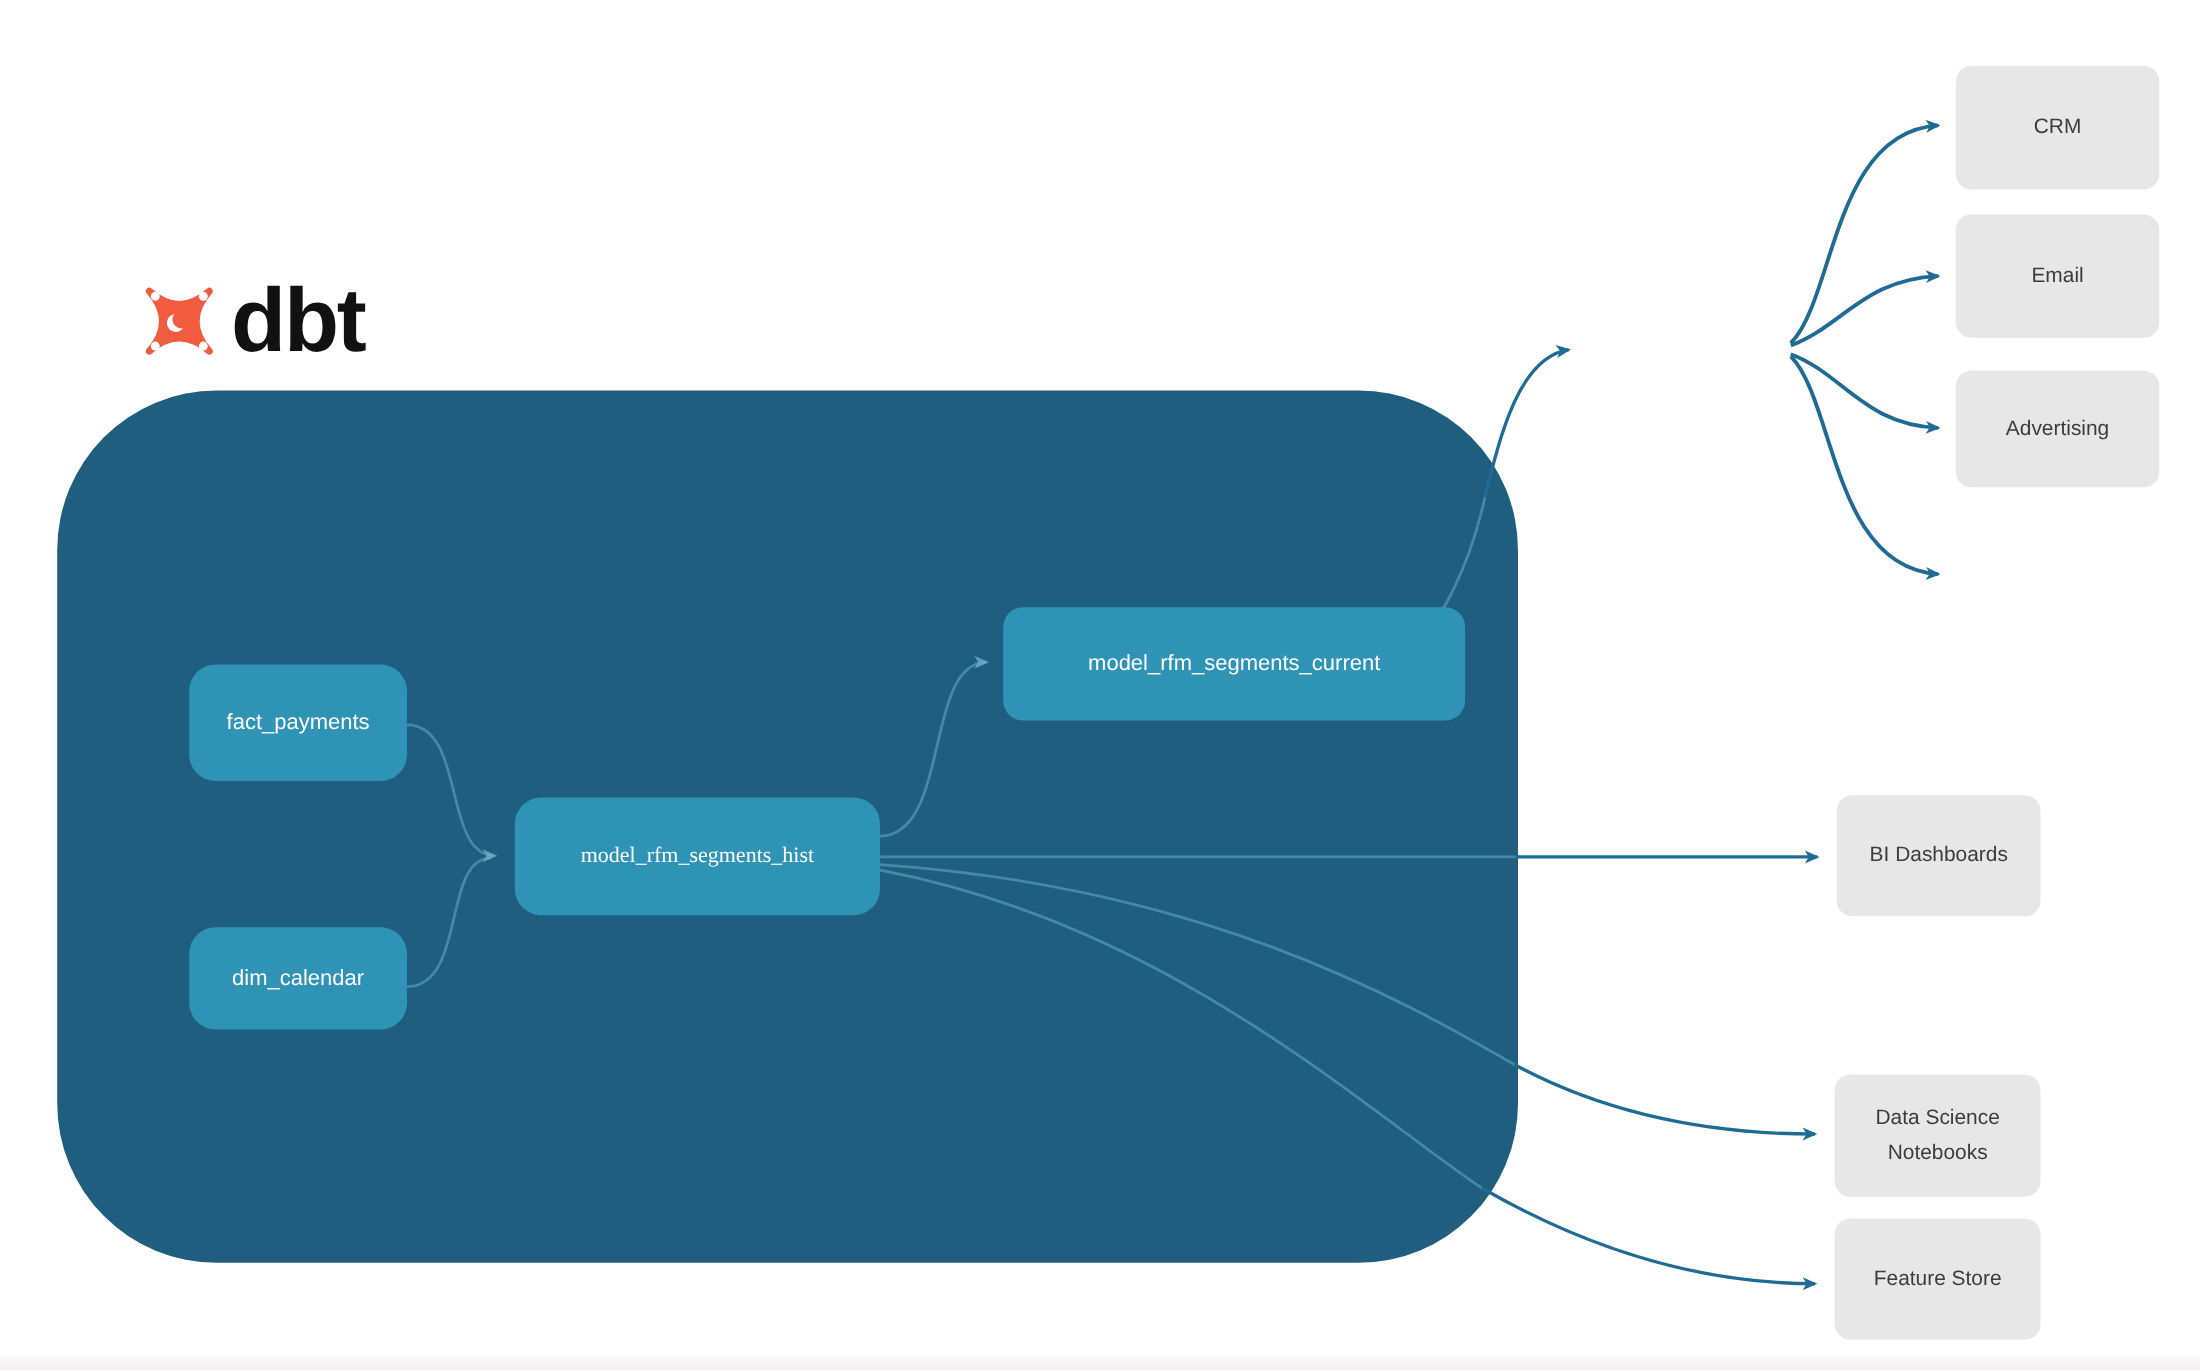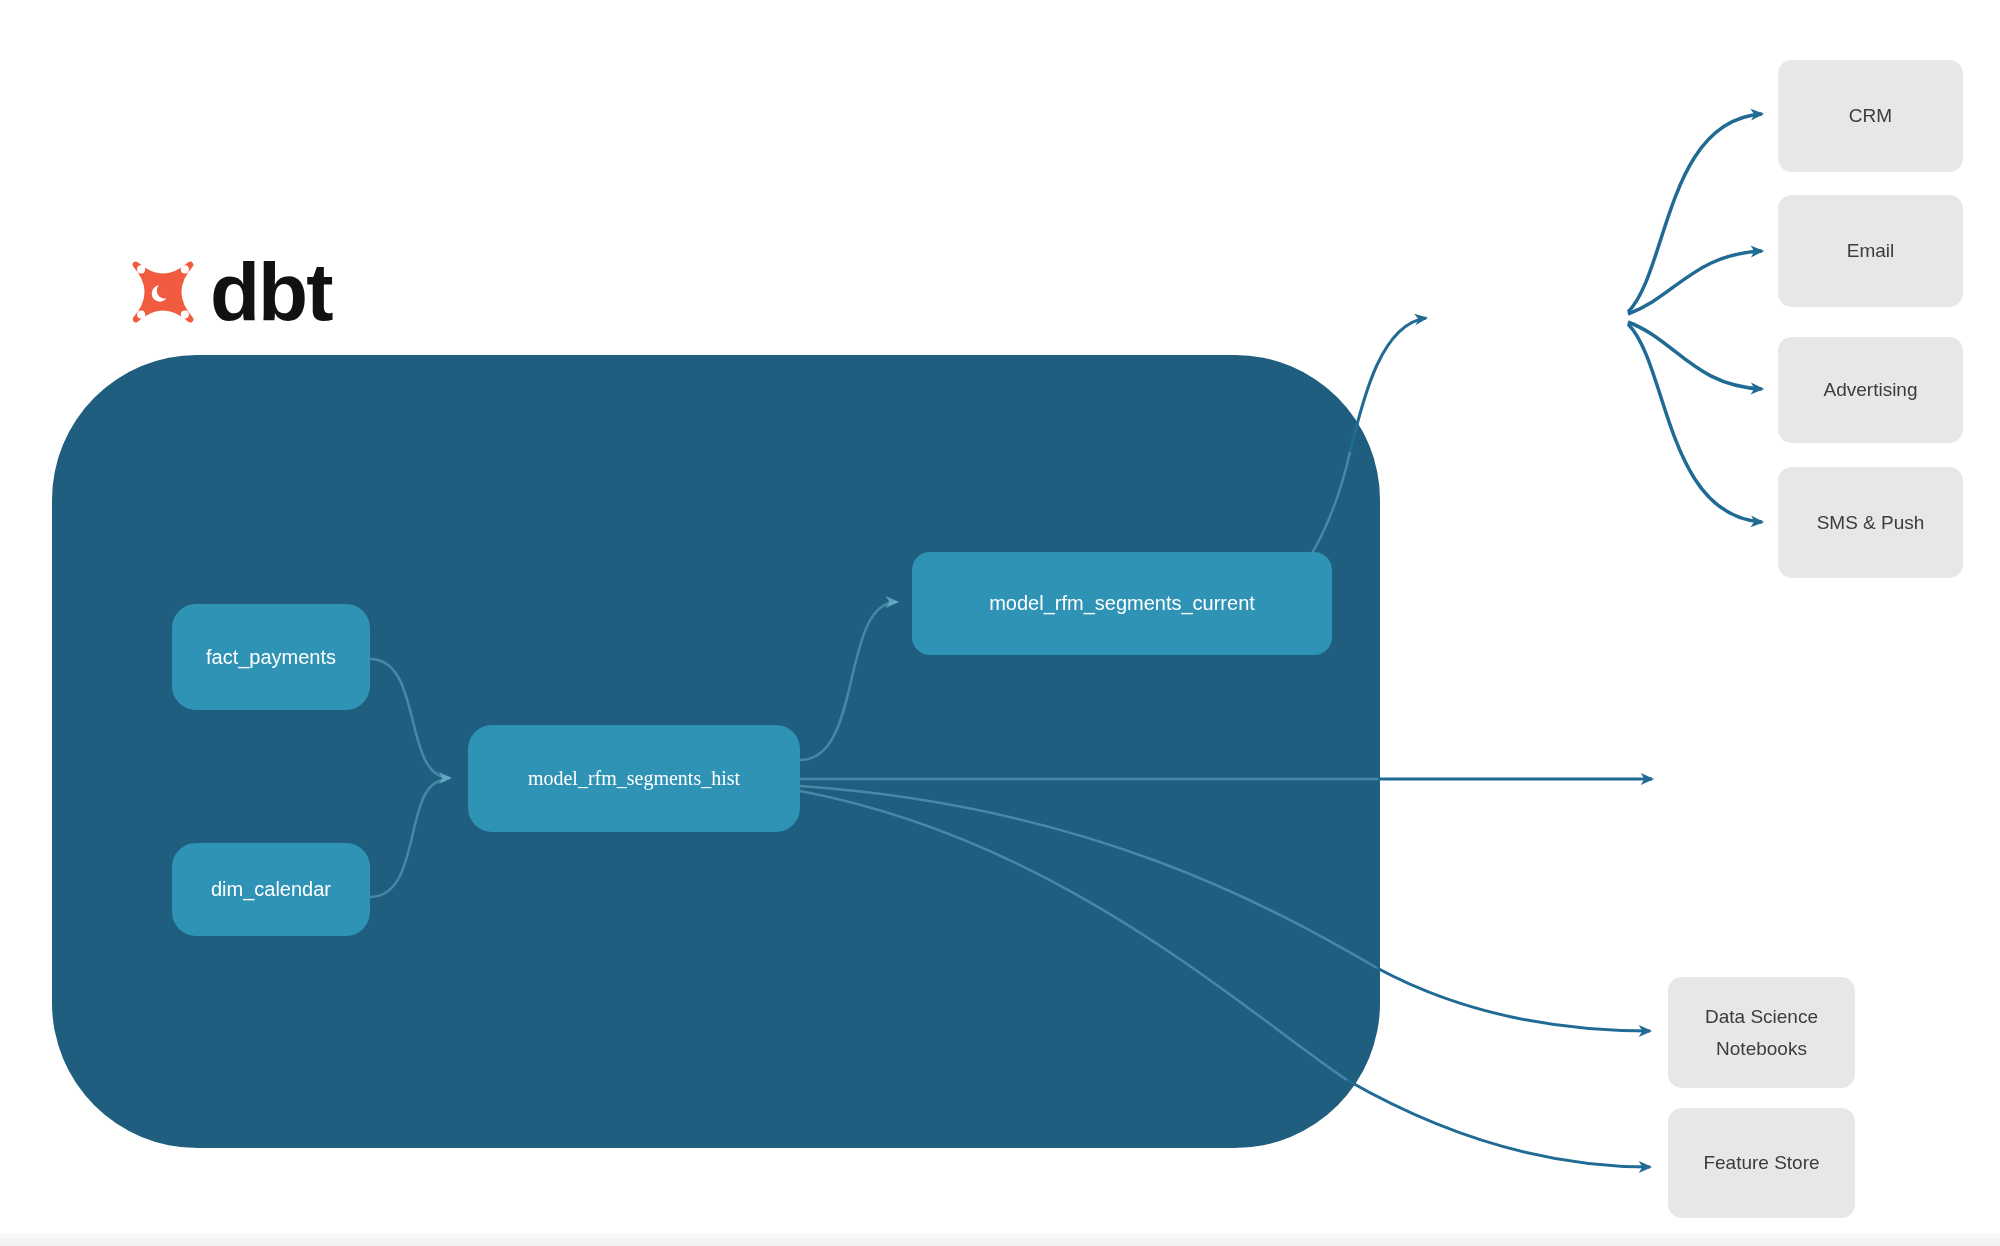--- a/index.html
+++ b/index.html
@@ -114,22 +114,22 @@
 
   <div class="node target" style="left:1778px;top:60px;width:185px;height:112px;">
     <span>CRM</span>
   </div>
   <div class="node target" style="left:1778px;top:195px;width:185px;height:112px;">
     <span>Email</span>
   </div>
   <div class="node target" style="left:1778px;top:337px;width:185px;height:106px;justify-content:center;">
     <span>Advertising</span>
   </div>
-  <div class="node target" style="left:1778px;top:467px;width:185px;height:111px;">
-    <span>SMS &amp; Push</span>
+  <div class="node target" style="left:1670px;top:723px;width:185px;height:110px;">
+    <span>BI Dashboards</span>
   </div>
   <div class="node target" style="left:1668px;top:977px;width:187px;height:111px;">
     <span>Data Science Notebooks</span>
   </div>
   <div class="node target" style="left:1668px;top:1108px;width:187px;height:110px;">
     <span>Feature Store</span>
   </div>
 
   <div class="bottom-edge"></div>
 </div>

